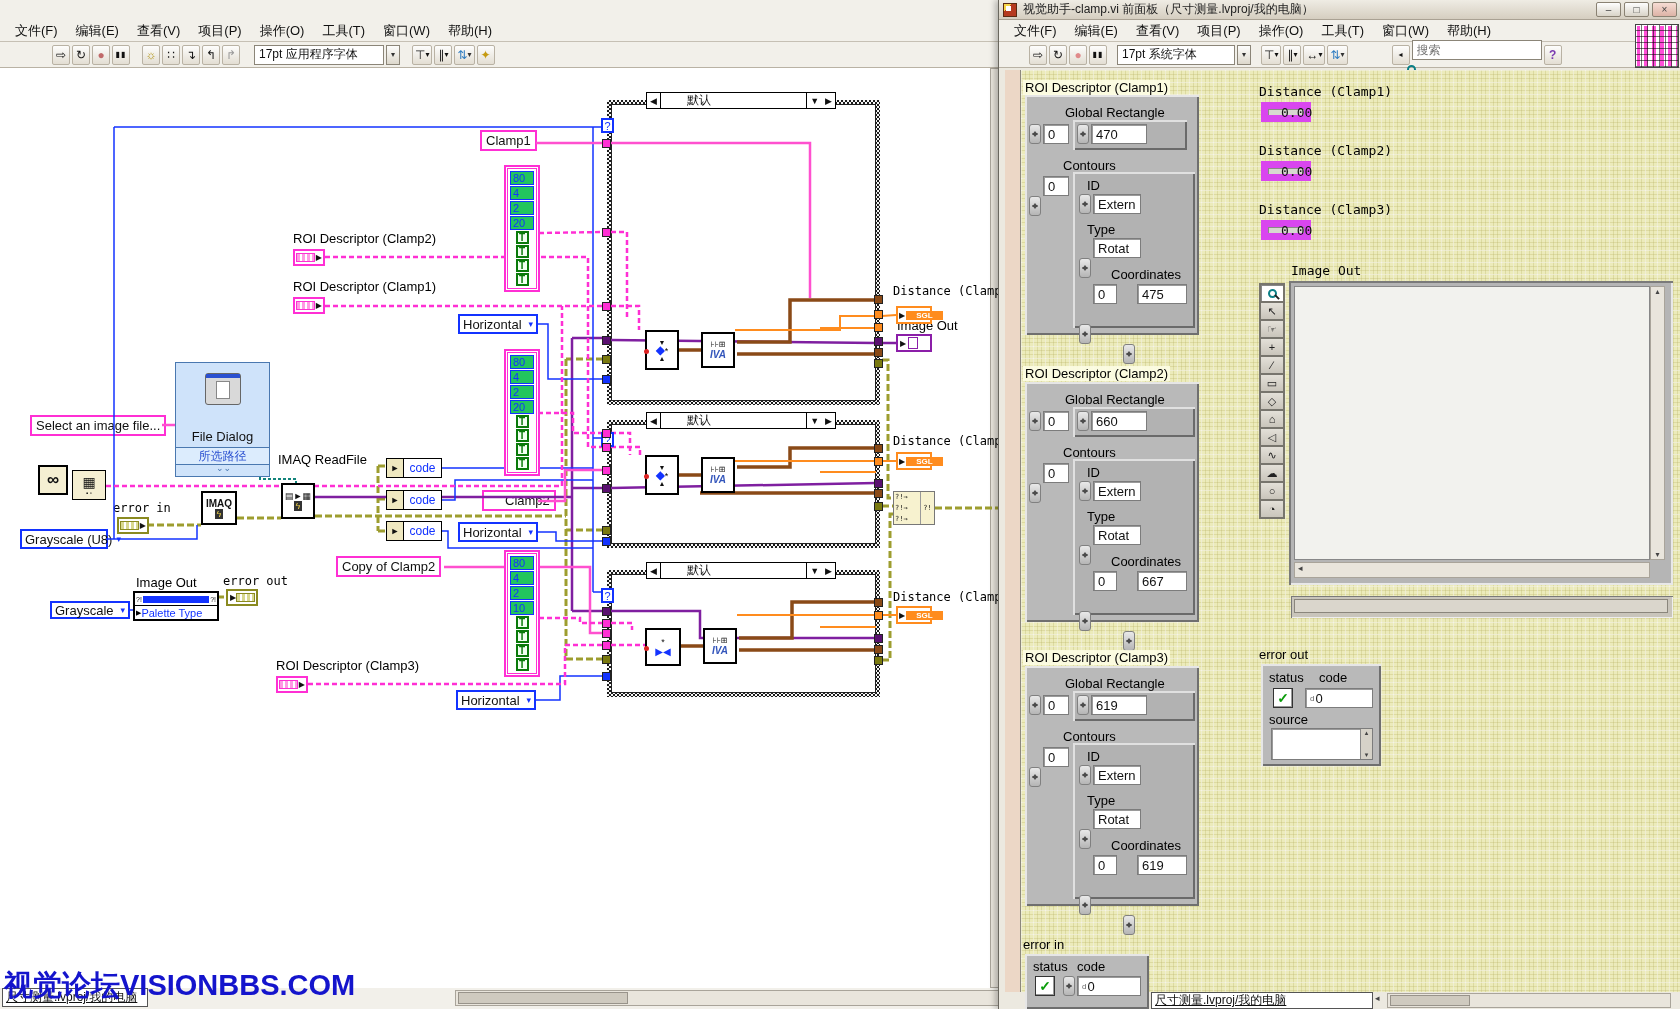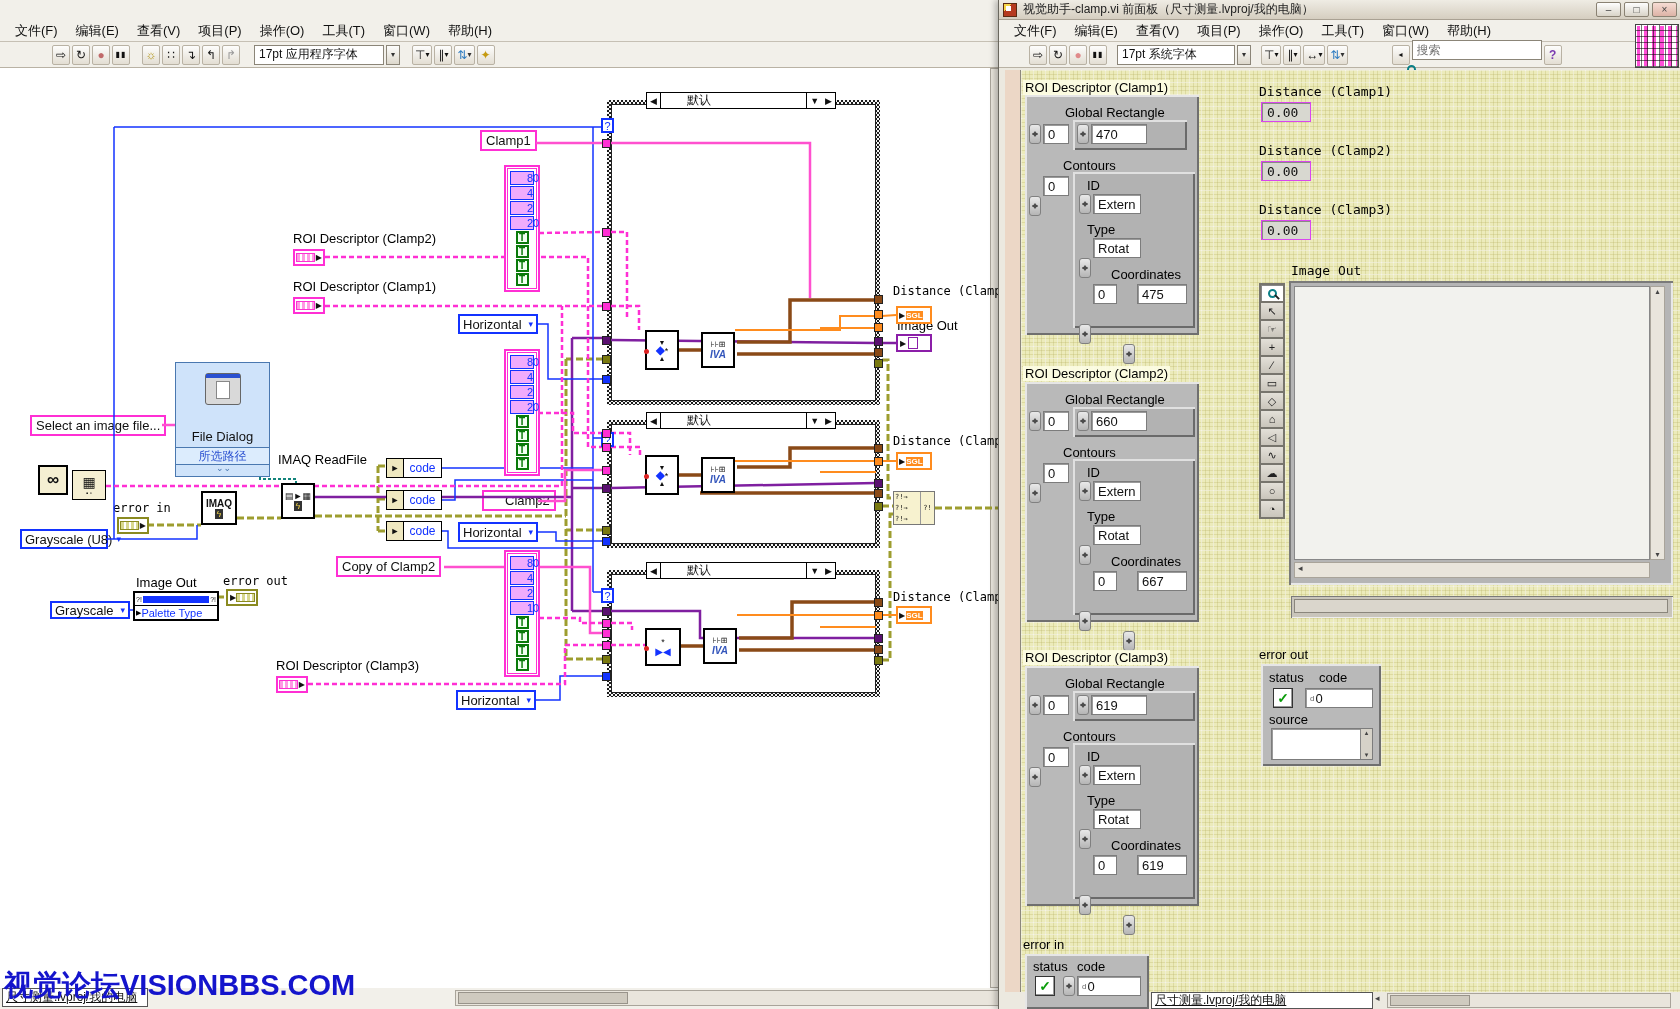--- a/index.html
+++ b/index.html
@@ -42,50 +42,50 @@
   .tn-p{background:#ff2fd4}.tn-pu{background:#5a1070}.tn-o{background:#7a7a10}
   .tn-b{background:#1333ff}.tn-br{background:#8a4a17}.tn-or{background:#ff8c1e}
   .node{background:#fff;border:2px solid #000;z-index:3;display:flex;flex-direction:column;align-items:center;justify-content:center;}
   .termicon{height:17px;width:32px;border:2px solid #ff2fd4;background:#fff;display:flex;align-items:center;z-index:3;padding:1px;}
   .termicon .pat{flex:1;height:9px;background:repeating-linear-gradient(90deg,#ff9ae4 0 3px,#fff 3px 5px);border:1px solid #ff2fd4;}
   .termicon.olive{border-color:#8a8a20;}
   .termicon.olive .pat{border-color:#8a8a20;background:repeating-linear-gradient(90deg,#d8d890 0 3px,#fff 3px 5px);}
   .termicon .arr{font-size:8px;margin-left:1px;}
   .clusterconst{border:1px solid #ff2fd4;box-shadow:0 0 0 1px #fff,0 0 0 3px #ff2fd4;background:#fff;
     display:flex;flex-direction:column;align-items:center;gap:1px;padding:2px;z-index:3;}
-  .numc{width:24px;height:14px;border:1px solid #1333ff;color:#1333ff;font-size:11px;background:#f0abfc;
-    display:flex;align-items:center;padding-left:16px;}
+  .numc{width:24px;height:14px;border:1px solid #1333ff;color:#1333ff;font-size:11px;background:#22c55e;
+    display:flex;align-items:center;padding-left:2px;}
   .boolc{width:13px;height:13px;border:2px solid #0a7a0a;background:#f2fff2;color:#0a7a0a;font-weight:bold;
     font-size:10px;display:flex;align-items:center;justify-content:center;}
   .codeblk{display:flex;height:20px;z-index:3;}
   .codeblk .yc{width:18px;background:#efe8c0;border:1px solid #000;display:flex;align-items:center;justify-content:center;font-size:9px;}
   .codeblk .wc{width:38px;background:#fff;border:1px solid #000;border-left:none;color:#1333ff;font-size:12px;
     display:flex;align-items:center;justify-content:center;}
   .sglind{width:36px;height:18px;border:2px solid #ff8c1e;background:#fff;display:flex;align-items:center;z-index:3;padding:0 1px;gap:1px;}
-  .sglind .chip{background:#ff8c1e;color:#fff;font-size:8px;font-weight:bold;padding:0 0;}
+  .sglind .chip{background:#ff8c1e;color:#fff;font-size:8px;font-weight:bold;padding:0 10px;}
   .imgind{width:36px;height:18px;border:2px solid #8b1ea8;background:#fff;display:flex;align-items:center;z-index:3;padding:0 2px;gap:2px;}
   .imgind .pg{width:10px;height:12px;border:1px solid #8b1ea8;background:#fff;}
   
   .fp-bg{background-color:#ecebbb;
     background-image:linear-gradient(rgba(255,255,252,.55) 1px,transparent 1px),
       linear-gradient(90deg,rgba(255,255,252,.55) 1px,transparent 1px),
       linear-gradient(rgba(190,186,110,.35) 1px,transparent 1px),
       linear-gradient(90deg,rgba(190,186,110,.35) 1px,transparent 1px);
     background-size:12px 12px,12px 12px,4px 4px,4px 4px;}
   .fplabel{font-size:13px;color:#000;background:rgba(253,253,228,.9);padding:0 2px;white-space:nowrap;z-index:12;}
   .gpanel{background:#b9b9b9;box-shadow:inset 2px 2px 0 #e6e6e6,inset -2px -2px 0 #6f6f6f;z-index:11;}
   .gframe{background:#b2b2b2;box-shadow:inset 2px 2px 0 #e0e0e0,inset -2px -2px 0 #6a6a6a;}
   .field{background:#fff;border:1px solid #7c7c7c;box-shadow:inset 1px 1px 0 #9a9a9a;
     font-size:13px;display:flex;align-items:center;padding-left:4px;}
   .spin{width:12px;height:20px;background:linear-gradient(#e9e9e9,#b5b5b5);border:1px solid #808080;border-radius:3px;position:relative;}
   .spin::before{content:"";position:absolute;left:2px;top:3px;border:3px solid transparent;border-bottom:4px solid #4c4c4c;}
   .spin::after{content:"";position:absolute;left:2px;bottom:3px;border:3px solid transparent;border-top:4px solid #4c4c4c;}
   .plabel{font-size:13px;color:#000;white-space:nowrap;}
-  .valbox{background:#d8d8d0;border:1px solid #d946ef;box-shadow:inset 1px 1px 0 #8a8a84;
-    font-family:"DejaVu Sans Mono",monospace;font-size:13px;display:flex;align-items:center;padding-left:5px;}
+  .valbox{background:#d8d8d0;border:7px solid #d946ef;box-shadow:inset 1px 1px 0 #8a8a84;
+    font-family:"DejaVu Sans Mono",monospace;font-size:13px;display:flex;align-items:center;padding-left:13px;}
   .toolbtn{width:24px;height:18px;background:linear-gradient(#e3e0d8,#c9c5bb);border:1px solid #77756d;
     display:flex;align-items:center;justify-content:center;font-size:11px;color:#222;}
   .toolbtn.sel{background:#fff;box-shadow:inset 1px 1px 0 #888;}
   .magico{width:9px;height:9px;border:2px solid #0a7f86;border-radius:50%;position:relative;}
   .magico::after{content:"";position:absolute;width:6px;height:2px;background:#222;right:-5px;bottom:-2px;transform:rotate(45deg);}
   .led{width:20px;height:20px;background:#fff;border:1px solid #333;box-shadow:inset -1px -1px 0 #999;
     display:flex;align-items:center;justify-content:center;color:#0a9c0a;font-weight:bold;font-size:14px;}
   .sb{background:#e9e5dc;border:1px solid #a9a49a;}
   .sb-thumb{background:#cfcabf;border:1px solid #98938a;}
   .watermark{font-weight:bold;font-size:29px;color:#1414cc;z-index:6;letter-spacing:0px;white-space:nowrap;}

